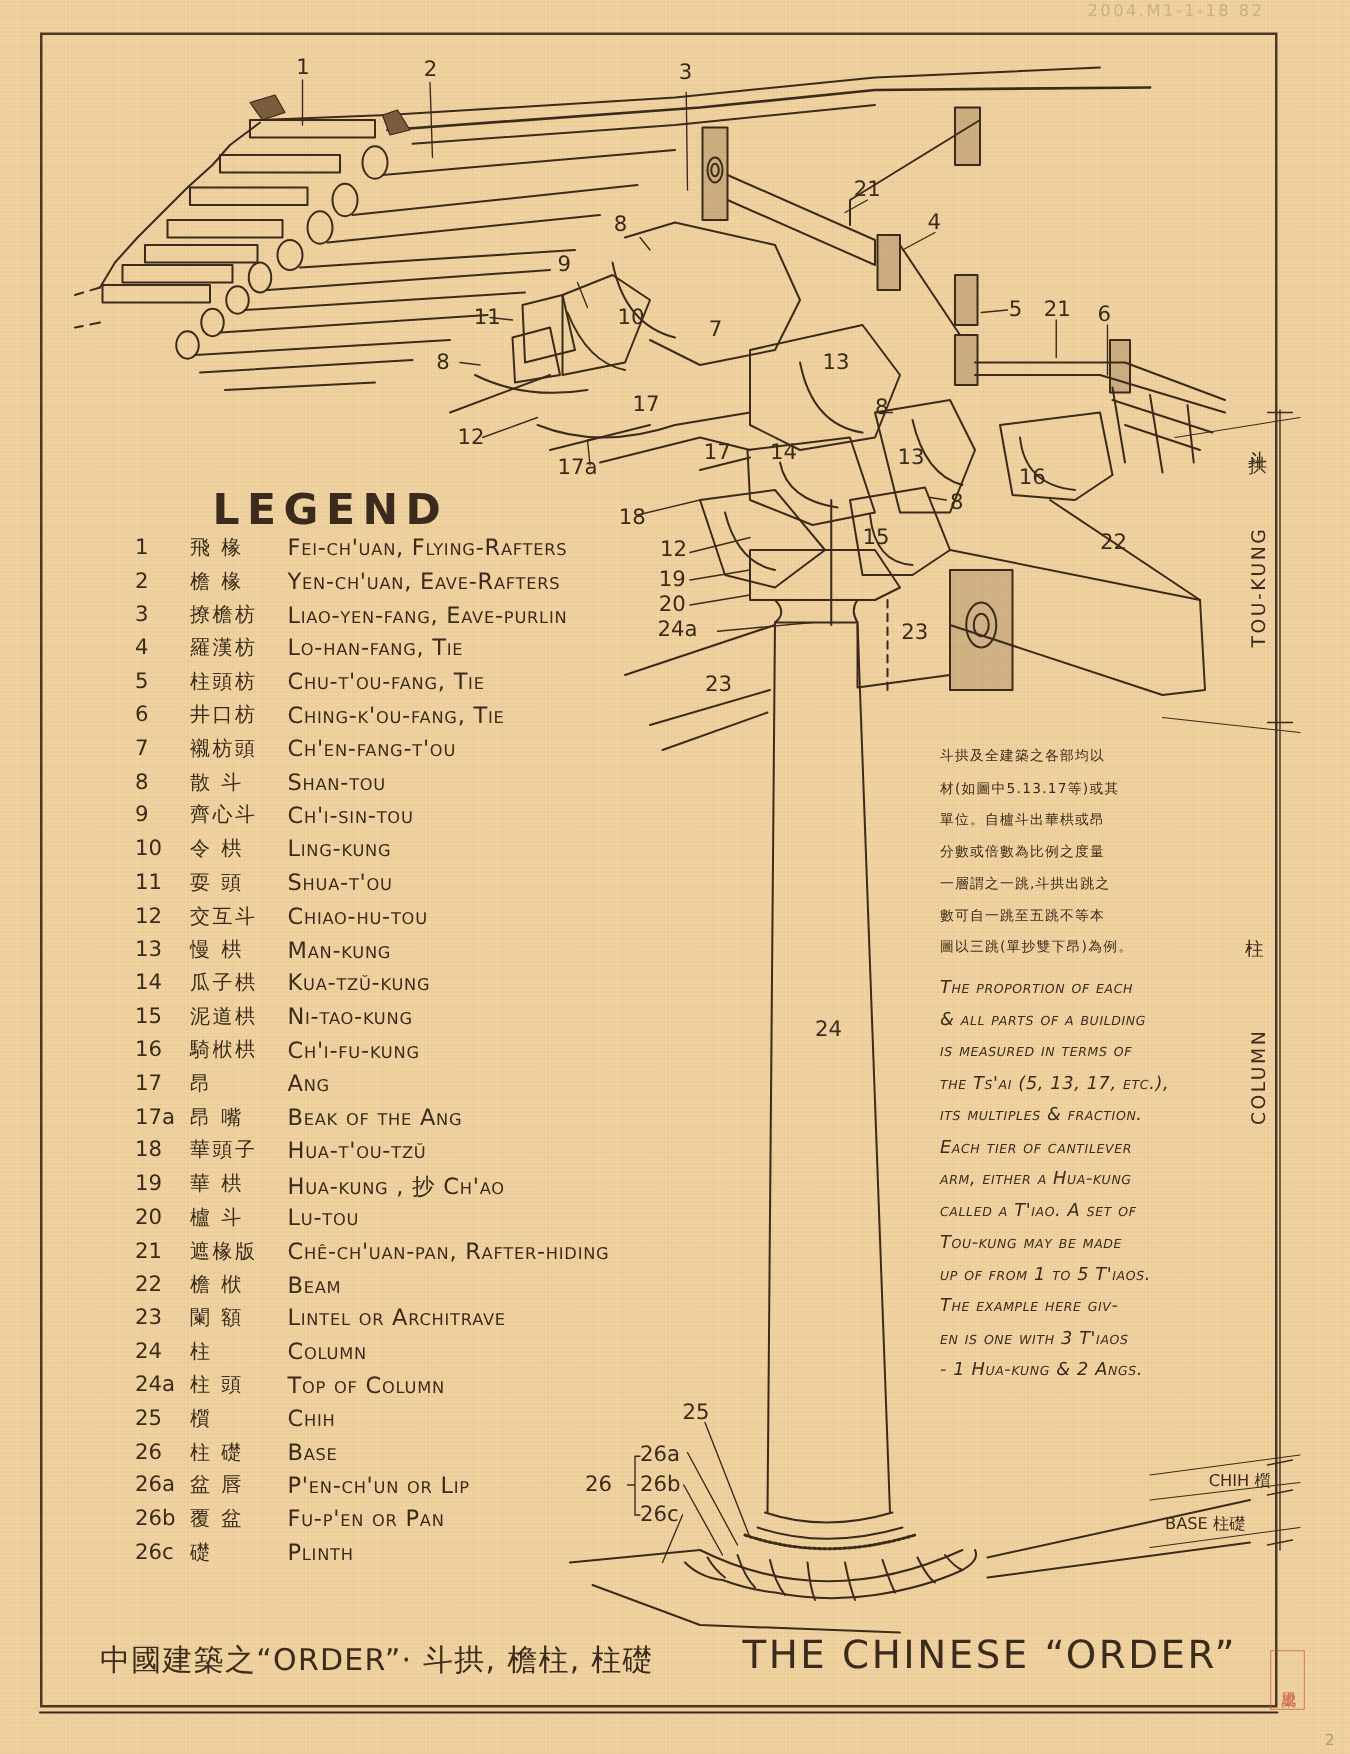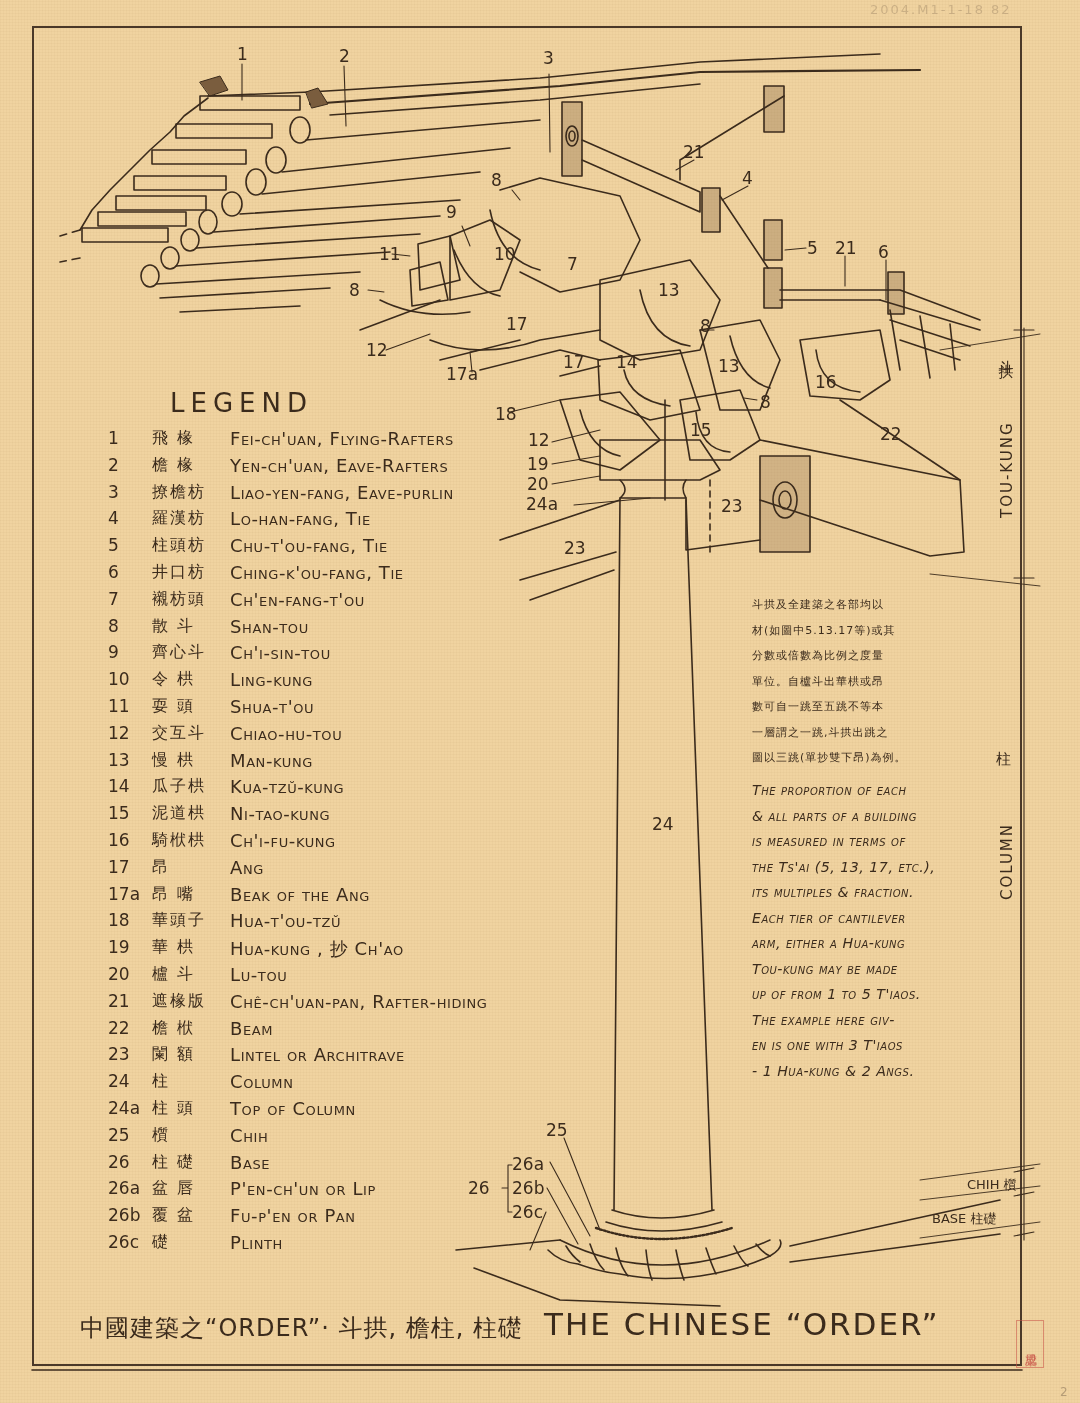--- a/index.html
+++ b/index.html
@@ -12,40 +12,40 @@
       font-family: "DejaVu Sans", sans-serif;
       color: #3b2b1c;
     }
     .abs { position: absolute; }
     .pencil-note {
       left: 870px; top: 2px; font-size: 13px; color: rgba(110,90,70,0.28);
       letter-spacing: 2px; font-family: "DejaVu Sans", sans-serif;
     }
     .frame { position: absolute; left: 32px; top: 26px; width: 990px; height: 1340px; border: 2px solid #4a3828; box-sizing: border-box; }
     .legend-title {
-      left: 170px; top: 388px; font-size: 26px; letter-spacing: 6px;
-      font-family: "DejaVu Sans", sans-serif; font-weight: normal; text-align: center;
+      left: 170px; top: 388px; font-size: 34px; letter-spacing: 6px;
+      font-family: "DejaVu Sans", sans-serif; font-weight: bold; text-align: center;
     }
     .legend { position: absolute; left: 108px; top: 428px; width: 480px; }
     .legend-row { position: relative; height: 26.8px; font-size: 17px; white-space: nowrap; }
     .legend-row .num { position: absolute; left: 0; width: 44px; }
     .legend-row .zh { position: absolute; left: 44px; width: 80px; letter-spacing: 2px; font-size: 16px; }
     .legend-row .en { position: absolute; left: 122px; font-variant: small-caps; letter-spacing: 0.6px; font-size: 18px; }
     .legend-row .extra { position: absolute; left: 390px; font-variant: small-caps; letter-spacing: 0.6px; font-size: 18px; }
 
     .note-zh { left: 752px; top: 592px; width: 240px; font-size: 11px; line-height: 25.5px; letter-spacing: 1px; }
     .note-zh div { white-space: nowrap; }
     .note-en { left: 752px; top: 778px; width: 250px; font-size: 14.2px; line-height: 25.5px; font-variant: small-caps; letter-spacing: 0.5px; }
     .note-en div { white-space: nowrap; font-style: italic; }
 
     .vert-label { transform-origin: left top; transform: rotate(-90deg); font-size: 15px; letter-spacing: 2px; white-space: nowrap; }
     .zh-small { font-size: 15px; }
 
     .footer-zh { left: 80px; top: 1312px; font-size: 24px; letter-spacing: 1px; white-space: nowrap; text-align: center; }
-    .footer-en { left: 544px; top: 1306px; font-size: 31px; letter-spacing: 2px; white-space: nowrap; }
+    .footer-en { left: 594px; top: 1306px; font-size: 31px; letter-spacing: 2px; white-space: nowrap; }
 
     .seal { left: 1016px; top: 1320px; width: 26px; height: 46px; border: 1px solid rgba(200,80,70,0.55); color: rgba(200,80,70,0.6); font-size: 12px; writing-mode: vertical-rl; text-align: center; line-height: 24px; }
     .corner-mark { left: 1060px; top: 1385px; font-size: 12px; color: rgba(110,90,70,0.45); }
 
     .dim-label { font-size: 13px; font-variant: small-caps; white-space: nowrap; }
     .callout { font-size: 17px; white-space: nowrap; }
     svg.drawing { position: absolute; left: 0; top: 0; }
     svg.drawing * { vector-effect: non-scaling-stroke; }
   </style>
 </head>
@@ -434,35 +434,36 @@
   <div class="legend-row">
       <span class="num">26c</span>
       <span class="zh">礎</span>
       <span class="en">Plinth</span>
     </div>
 </div>
 
 <div class="abs note-zh">
   <div>斗拱及全建築之各部均以</div>
   <div>材(如圖中5.13.17等)或其</div>
+  <div>單位。自櫨斗出華栱或昂</div>
   <div>分數或倍數為比例之度量</div>
-  <div>單位。自櫨斗出華栱或昂</div>
+  <div>一層謂之一跳,斗拱出跳之</div>
   <div>數可自一跳至五跳不等本</div>
-  <div>一層謂之一跳,斗拱出跳之</div>
   <div>圖以三跳(單抄雙下昂)為例。</div>
 </div>
 
 <div class="abs note-en">
   <div>The proportion of each</div>
   <div>&amp; all parts of a building</div>
   <div>is measured in terms of</div>
   <div>the Ts'ai (5, 13, 17, etc.),</div>
   <div>its multiples &amp; fraction.</div>
   <div>Each tier of cantilever</div>
   <div>arm, either a Hua-kung</div>
+  <div>called a T'iao. A set of</div>
   <div>Tou-kung may be made</div>
   <div>up of from 1 to 5 T'iaos.</div>
   <div>The example here giv-</div>
   <div>en is one with 3 T'iaos</div>
   <div>- 1 Hua-kung &amp; 2 Angs.</div>
 </div>
 
 <div class="abs footer-zh">中國建築之“ORDER”· 斗拱, 檐柱, 柱礎</div>
 <div class="abs footer-en">THE CHINESE “ORDER”</div>
 

